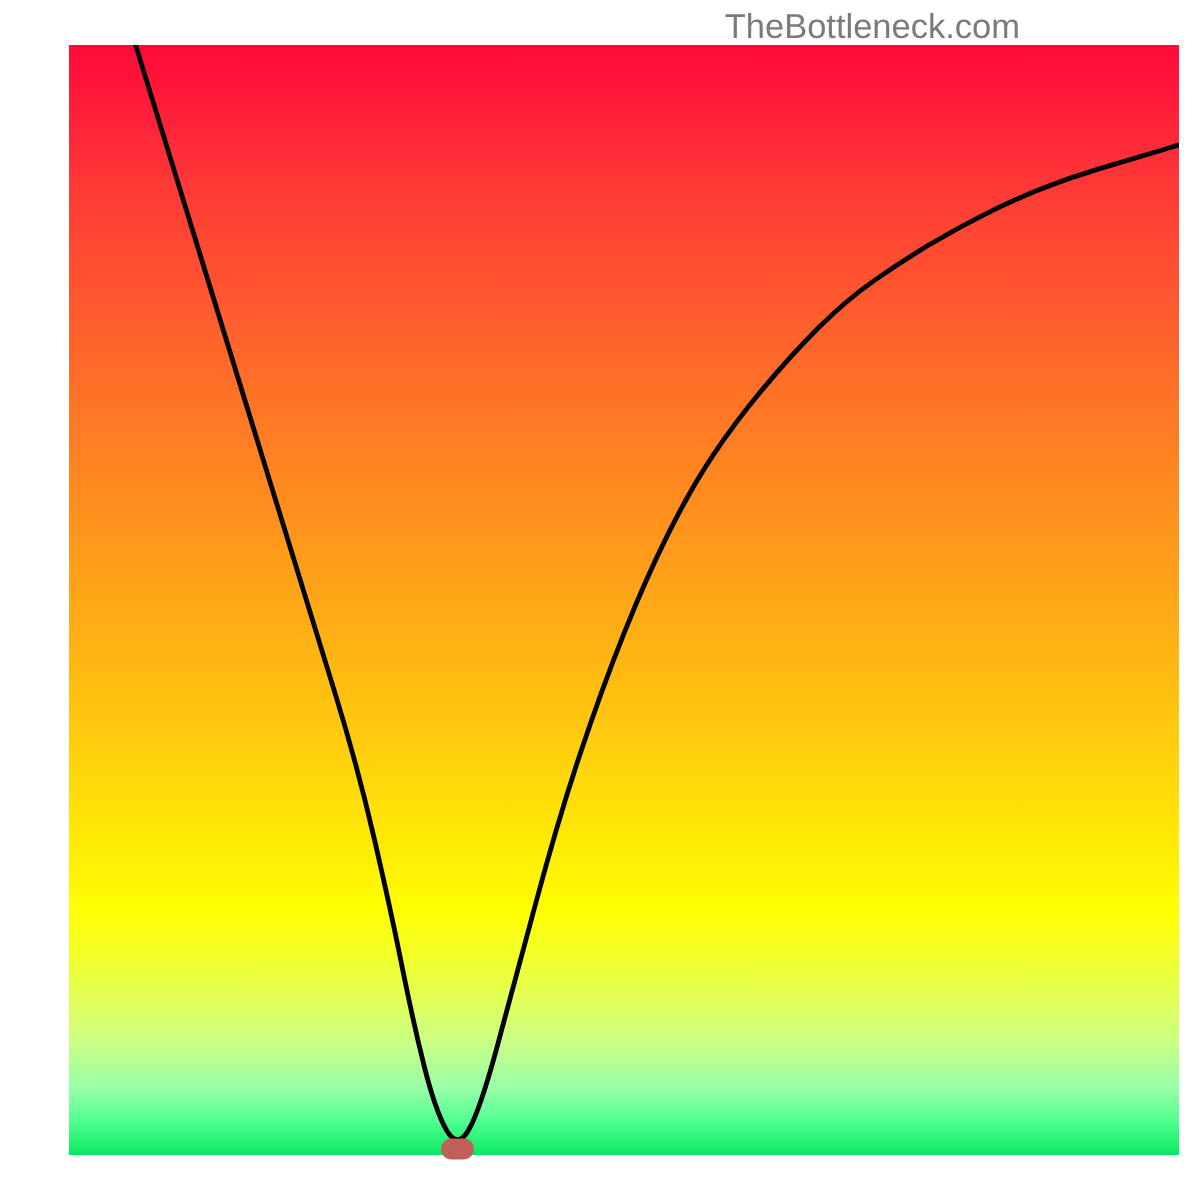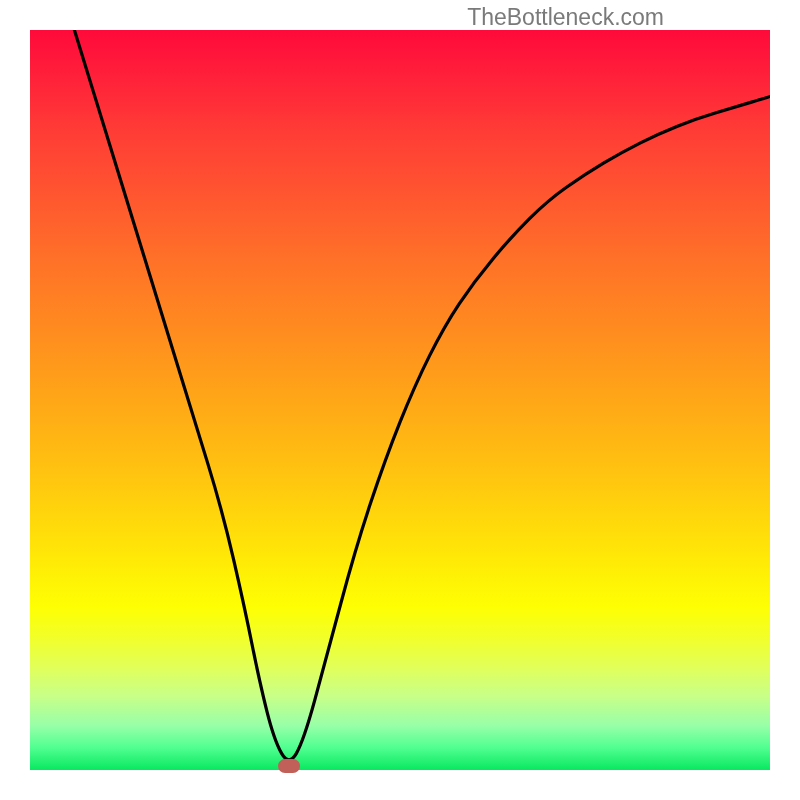--- a/index.html
+++ b/index.html
@@ -8,20 +8,21 @@
     background: #ffffff;
     width: 800px;
     height: 800px;
     overflow: hidden;
     font-family: Arial, sans-serif;
   }
   .container {
     position: relative;
     width: 676px;
     height: 800px;
+    margin-left: 16px;
   }
   .attribution {
     position: absolute;
     top: 4px;
     right: 12px;
     color: #7a7a7a;
     font-size: 23px;
     font-weight: 500;
     z-index: 10;
   }

